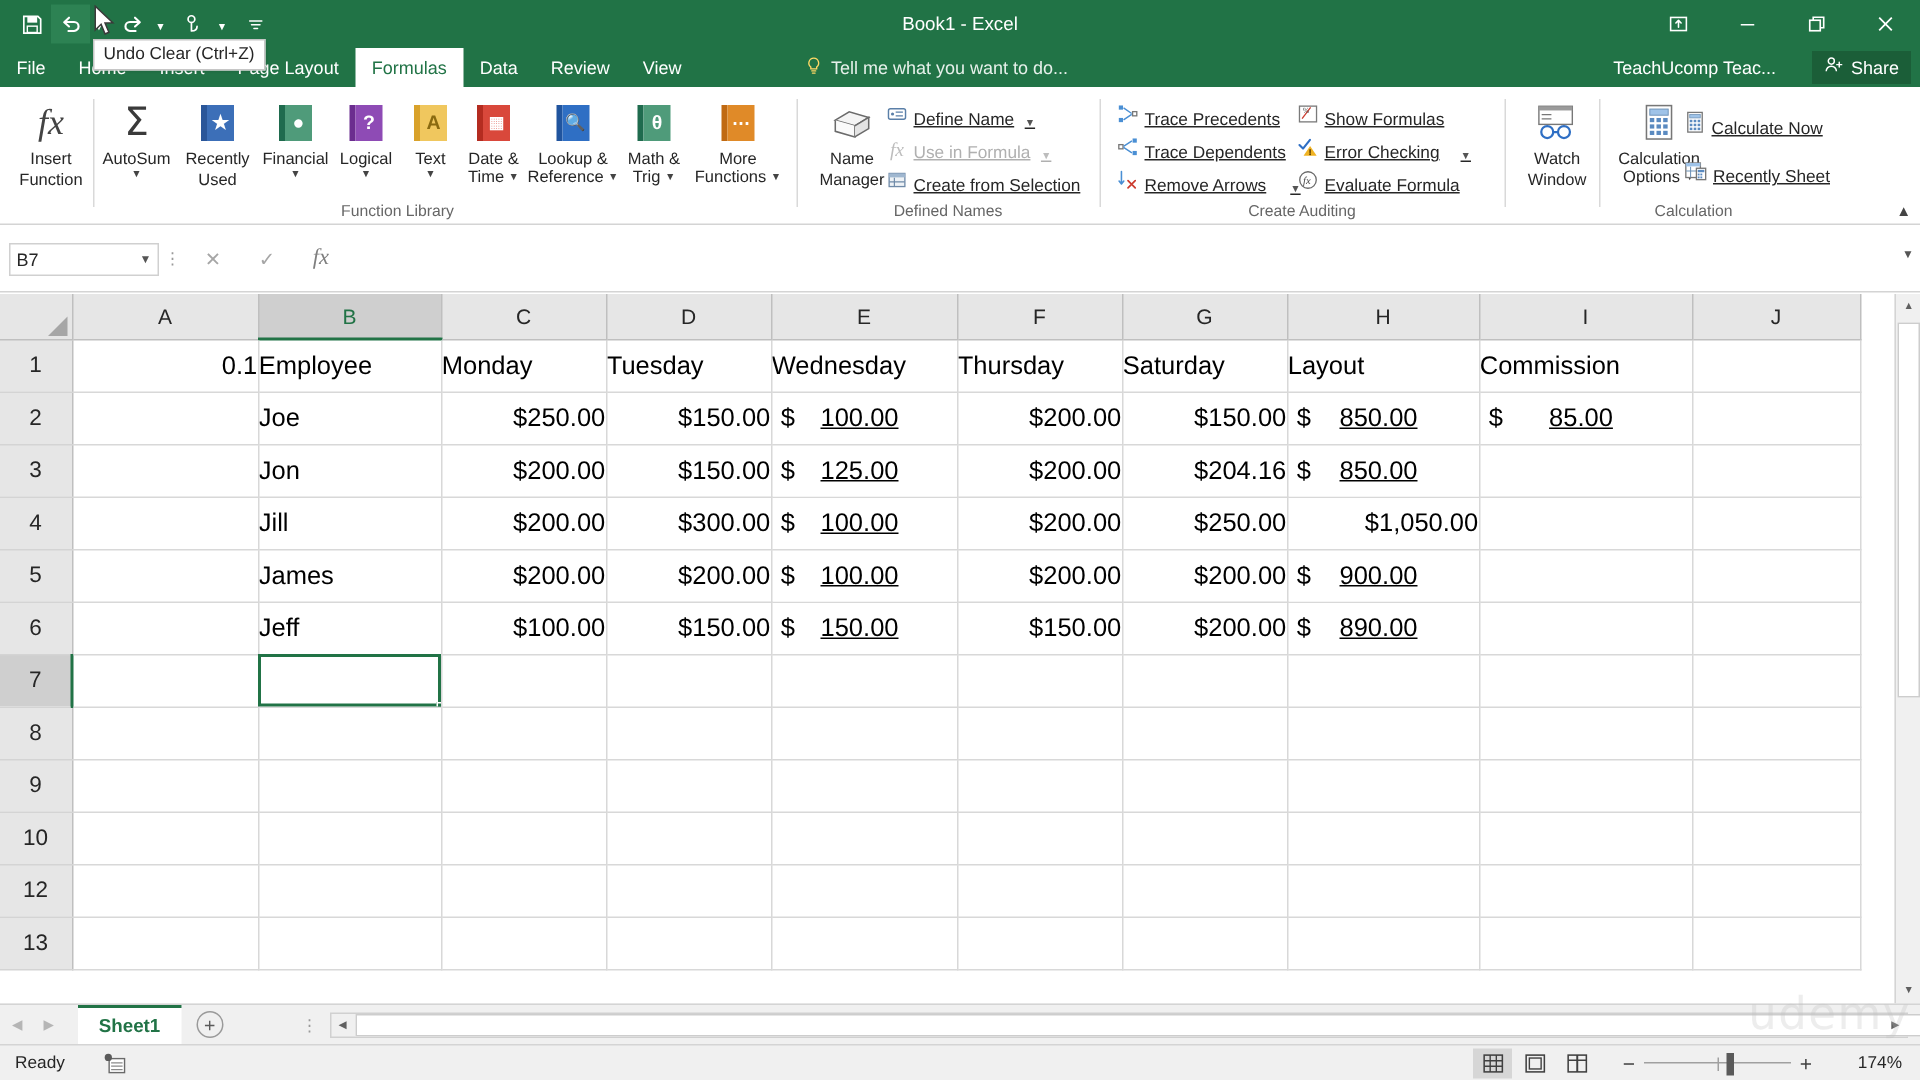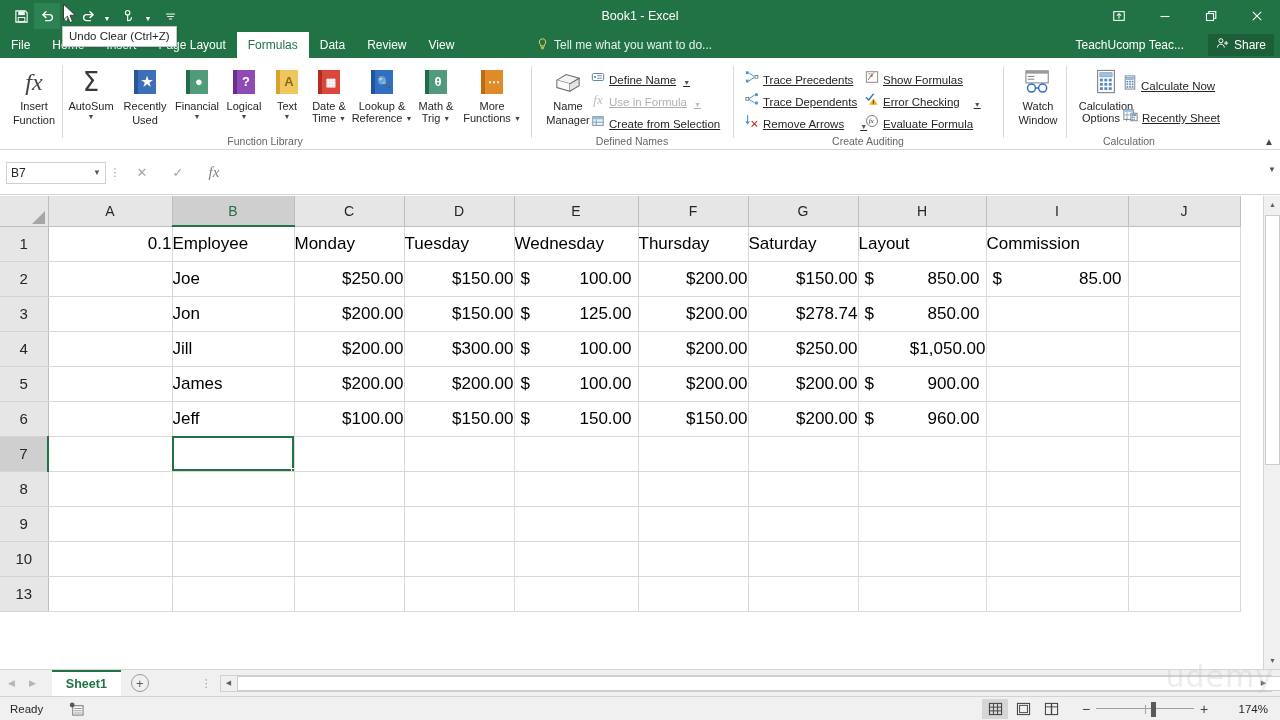--- a/index.html
+++ b/index.html
@@ -179,21 +179,21 @@
     height: 35px; background: #ffffff;
     border-right: 1px solid #d8d8d8; border-bottom: 1px solid #d8d8d8;
     font-size: 17px; color: #000000;
     padding: 0 4px; overflow: hidden; white-space: nowrap;
     vertical-align: middle;
   }
   td.cell.r { text-align: right; }
   td.cell.l { text-align: left; }
   td.cell.acct-fmt { position: relative; padding: 0; }
   td.cell .acct-dollar { position: absolute; left: 6px; top: 0; line-height: 34px; }
-  td.cell .acct-num { display: block; text-align: right; padding-right: 6px; line-height: 34px; }
+  td.cell .acct-num { display: block; text-align: center; padding-right: 6px; line-height: 34px; text-decoration: underline; }
   td.cell.active {
     outline: 2px solid #217346; outline-offset: -2px; position: relative;
   }
   .fillhandle {
     position: absolute; right: -3px; bottom: -3px; width: 6px; height: 6px;
     background: #217346; border: 1px solid #ffffff;
   }
 
   
   .vscroll {
@@ -794,21 +794,21 @@
           <td class="rowhead">3</td>
           <td class="cell l" style="width: 124px;"></td>
           <td class="cell l" style="width: 122px;">Jon</td>
           <td class="cell r" style="width: 110px;">$200.00</td>
           <td class="cell r" style="width: 110px;">$150.00</td>
           <td class="cell acct-fmt" style="width: 124px;">
             <span class="acct-dollar">$</span>
             <span class="acct-num">125.00</span>
           </td>
           <td class="cell r" style="width: 110px;">$200.00</td>
-          <td class="cell r" style="width: 110px;">$278.74</td>
+          <td class="cell r" style="width: 110px;">$204.16</td>
           <td class="cell acct-fmt" style="width: 128px;">
             <span class="acct-dollar">$</span>
             <span class="acct-num">850.00</span>
           </td>
           <td class="cell l" style="width: 142px;"></td>
           <td class="cell l" style="width: 112px;"></td>
         </tr>
         <tr>
           <td class="rowhead">4</td>
           <td class="cell l" style="width: 124px;"></td>
@@ -851,21 +851,21 @@
           <td class="cell r" style="width: 110px;">$100.00</td>
           <td class="cell r" style="width: 110px;">$150.00</td>
           <td class="cell acct-fmt" style="width: 124px;">
             <span class="acct-dollar">$</span>
             <span class="acct-num">150.00</span>
           </td>
           <td class="cell r" style="width: 110px;">$150.00</td>
           <td class="cell r" style="width: 110px;">$200.00</td>
           <td class="cell acct-fmt" style="width: 128px;">
             <span class="acct-dollar">$</span>
-            <span class="acct-num">960.00</span>
+            <span class="acct-num">890.00</span>
           </td>
           <td class="cell l" style="width: 142px;"></td>
           <td class="cell l" style="width: 112px;"></td>
         </tr>
         <tr>
           <td class="rowhead sel">7</td>
           <td class="cell l" style="width: 124px;"></td>
           <td class="cell l active" style="width: 122px;">
             <span class="fillhandle"></span>
           </td>
@@ -899,20 +899,33 @@
           <td class="cell l" style="width: 110px;"></td>
           <td class="cell l" style="width: 124px;"></td>
           <td class="cell l" style="width: 110px;"></td>
           <td class="cell l" style="width: 110px;"></td>
           <td class="cell l" style="width: 128px;"></td>
           <td class="cell l" style="width: 142px;"></td>
           <td class="cell l" style="width: 112px;"></td>
         </tr>
         <tr>
           <td class="rowhead">10</td>
+          <td class="cell l" style="width: 124px;"></td>
+          <td class="cell l" style="width: 122px;"></td>
+          <td class="cell l" style="width: 110px;"></td>
+          <td class="cell l" style="width: 110px;"></td>
+          <td class="cell l" style="width: 124px;"></td>
+          <td class="cell l" style="width: 110px;"></td>
+          <td class="cell l" style="width: 110px;"></td>
+          <td class="cell l" style="width: 128px;"></td>
+          <td class="cell l" style="width: 142px;"></td>
+          <td class="cell l" style="width: 112px;"></td>
+        </tr>
+        <tr>
+          <td class="rowhead">12</td>
           <td class="cell l" style="width: 124px;"></td>
           <td class="cell l" style="width: 122px;"></td>
           <td class="cell l" style="width: 110px;"></td>
           <td class="cell l" style="width: 110px;"></td>
           <td class="cell l" style="width: 124px;"></td>
           <td class="cell l" style="width: 110px;"></td>
           <td class="cell l" style="width: 110px;"></td>
           <td class="cell l" style="width: 128px;"></td>
           <td class="cell l" style="width: 142px;"></td>
           <td class="cell l" style="width: 112px;"></td>

